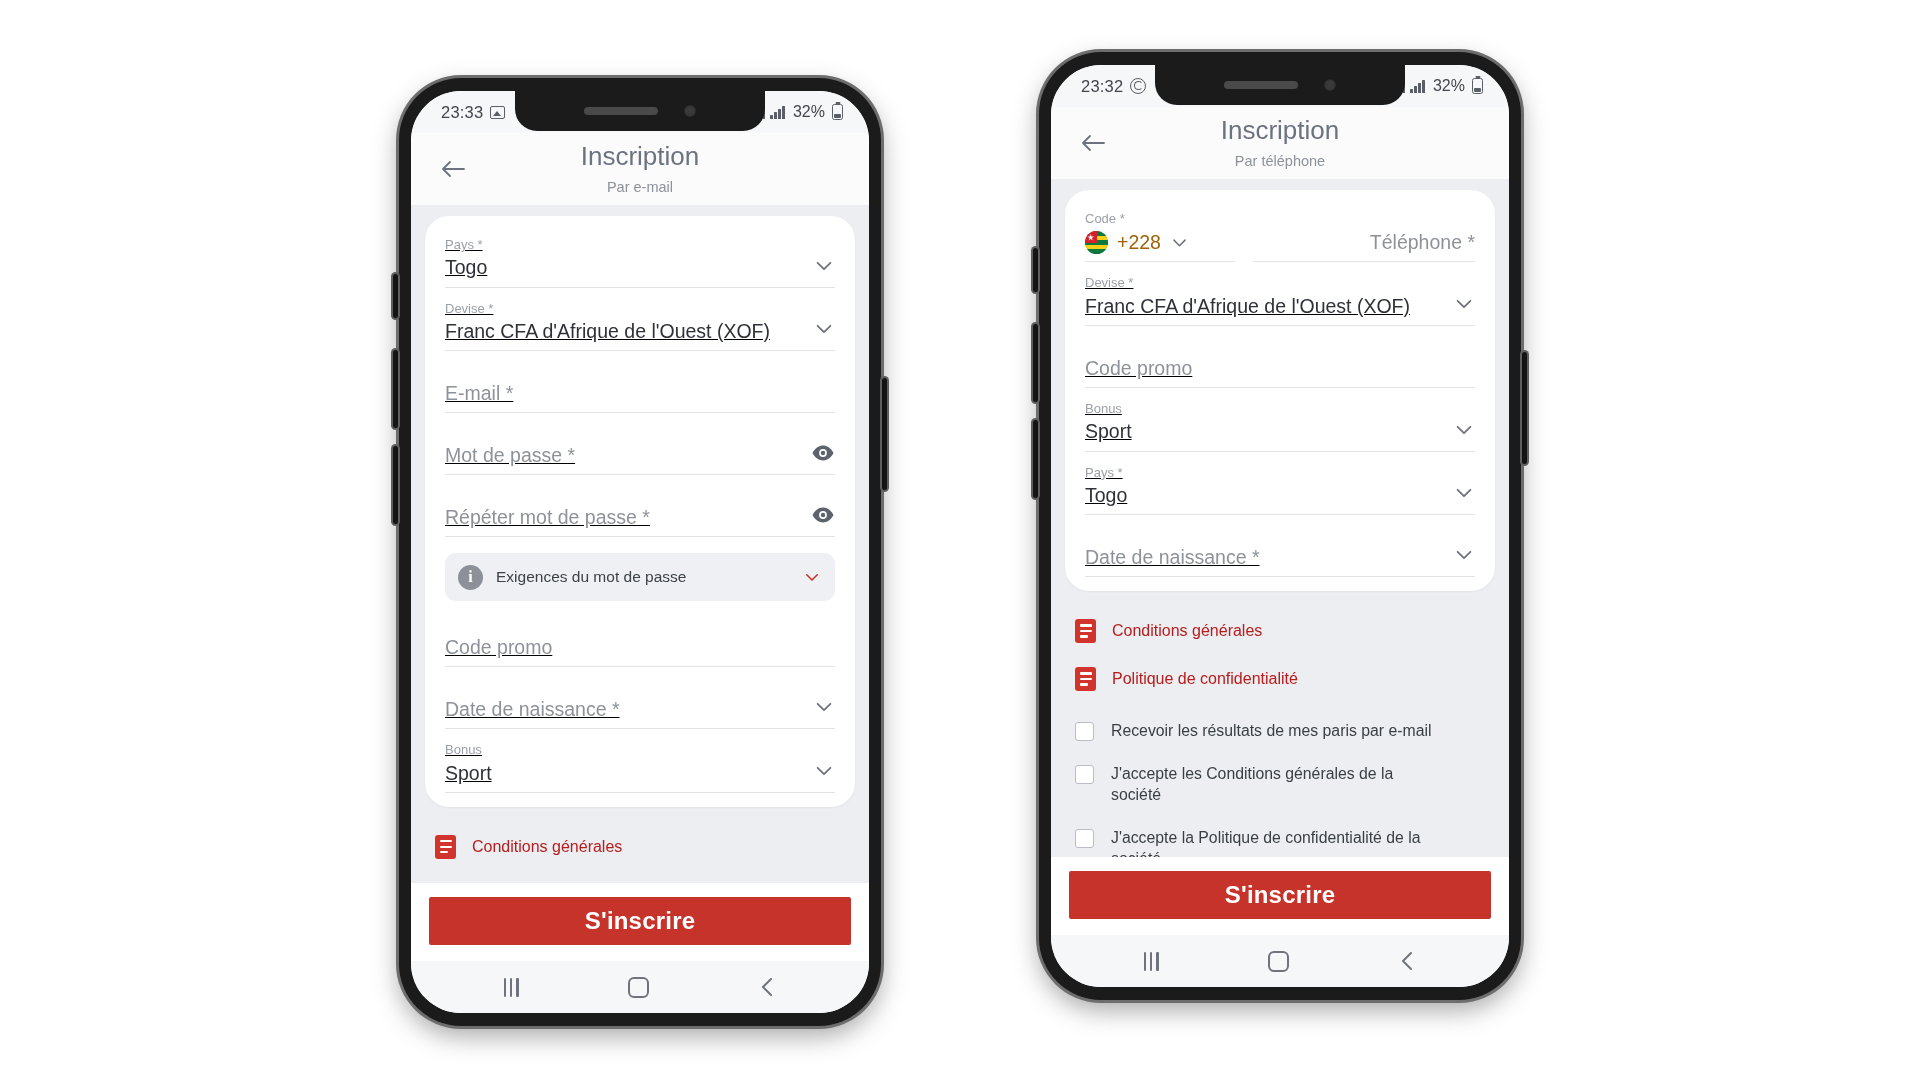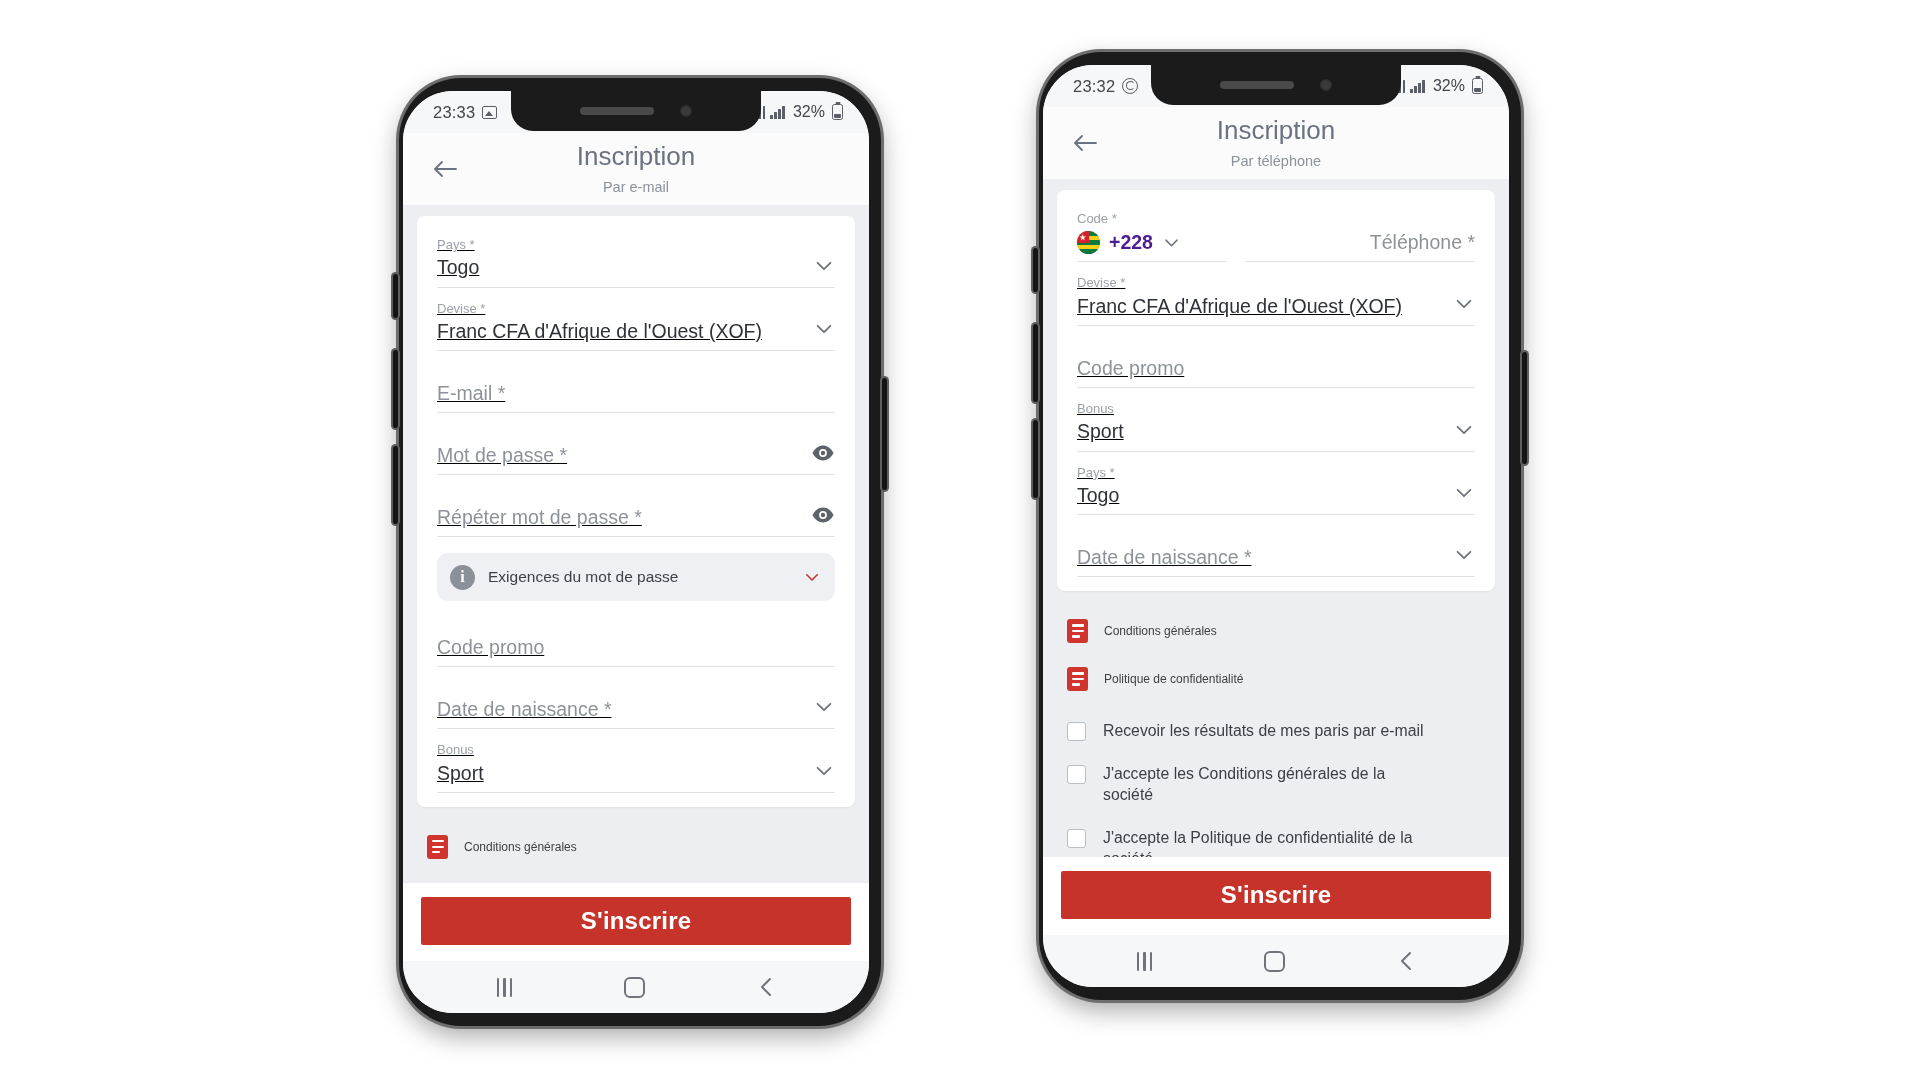--- a/index.html
+++ b/index.html
@@ -19,21 +19,21 @@
   }
 
   
   .phone {
     position: relative;
     width: 482px;
     height: 948px;
     background: #1b1b1b;
     border-radius: 62px;
     box-shadow: 0 0 0 3px #6d6d6d, 0 10px 26px rgba(0,0,0,.35);
-    padding: 13px 12px 13px 4px;
+    padding: 13px 12px 13px 12px;
     flex: 0 0 auto;
   }
   .phone.p2 { transform: translateY(-14px); }
   .phone.p1 { transform: translateY(12px); }
 
   
   .btn-side {
     position: absolute;
     width: 5px;
     background: #141414;
@@ -184,21 +184,21 @@
   
   .body {
     flex: 1 1 auto;
     background: #eceef1;
     padding: 11px 14px 0 14px;
     overflow: hidden;
     position: relative;
   }
   .card {
     background: #ffffff;
-    border-radius: 8px;
+    border-radius: 24px;
     padding: 8px 20px 14px 20px;
     box-shadow: 0 1px 2px rgba(0,0,0,.05);
   }
 
   
   .field {
     position: relative;
     border-bottom: 1.2px solid #e1e3e7;
     padding: 14px 0 7px 0;
     min-height: 62px;
@@ -286,21 +286,21 @@
     content:""; position:absolute; left:0; top:0;
     width: 52%; height: 52%;
     background: #d8202a;
   }
   .flag::after{
     content:""; position:absolute; left:10%; top:12%;
     width: 30%; height: 30%;
     background: #fff;
     clip-path: polygon(50% 0%, 61% 35%, 98% 35%, 68% 57%, 79% 93%, 50% 71%, 21% 93%, 32% 57%, 2% 35%, 39% 35%);
   }
-  .codeval { font-size: 19.5px; color: #4c1d95; font-weight: 700; }
+  .codeval { font-size: 19.5px; color: #a16207; font-weight: 400; }
   .telcell {
     flex: 1 1 auto;
     border-bottom: 1.2px solid #e1e3e7;
     padding-bottom: 7px;
     text-align: right;
   }
 
   
   .links { padding: 16px 10px 0 10px; }
   .linkrow {
@@ -319,21 +319,21 @@
   .doc-ic span {
     position: absolute;
     left: 4.5px;
     height: 2.4px;
     background: #fff;
     border-radius: 1px;
   }
   .doc-ic span:nth-child(1){ top: 5px;  width: 12px; }
   .doc-ic span:nth-child(2){ top: 10.5px; width: 12px; }
   .doc-ic span:nth-child(3){ top: 16px; width: 8px; }
-  .linktext { font-size: 12px; color: #404040; }
+  .linktext { font-size: 16px; color: #b91c1c; }
 
   
   .checks { padding: 6px 10px 0 10px; }
   .checkrow {
     display: flex;
     align-items: flex-start;
     gap: 17px;
     padding: 11px 0;
   }
   .cbox {

